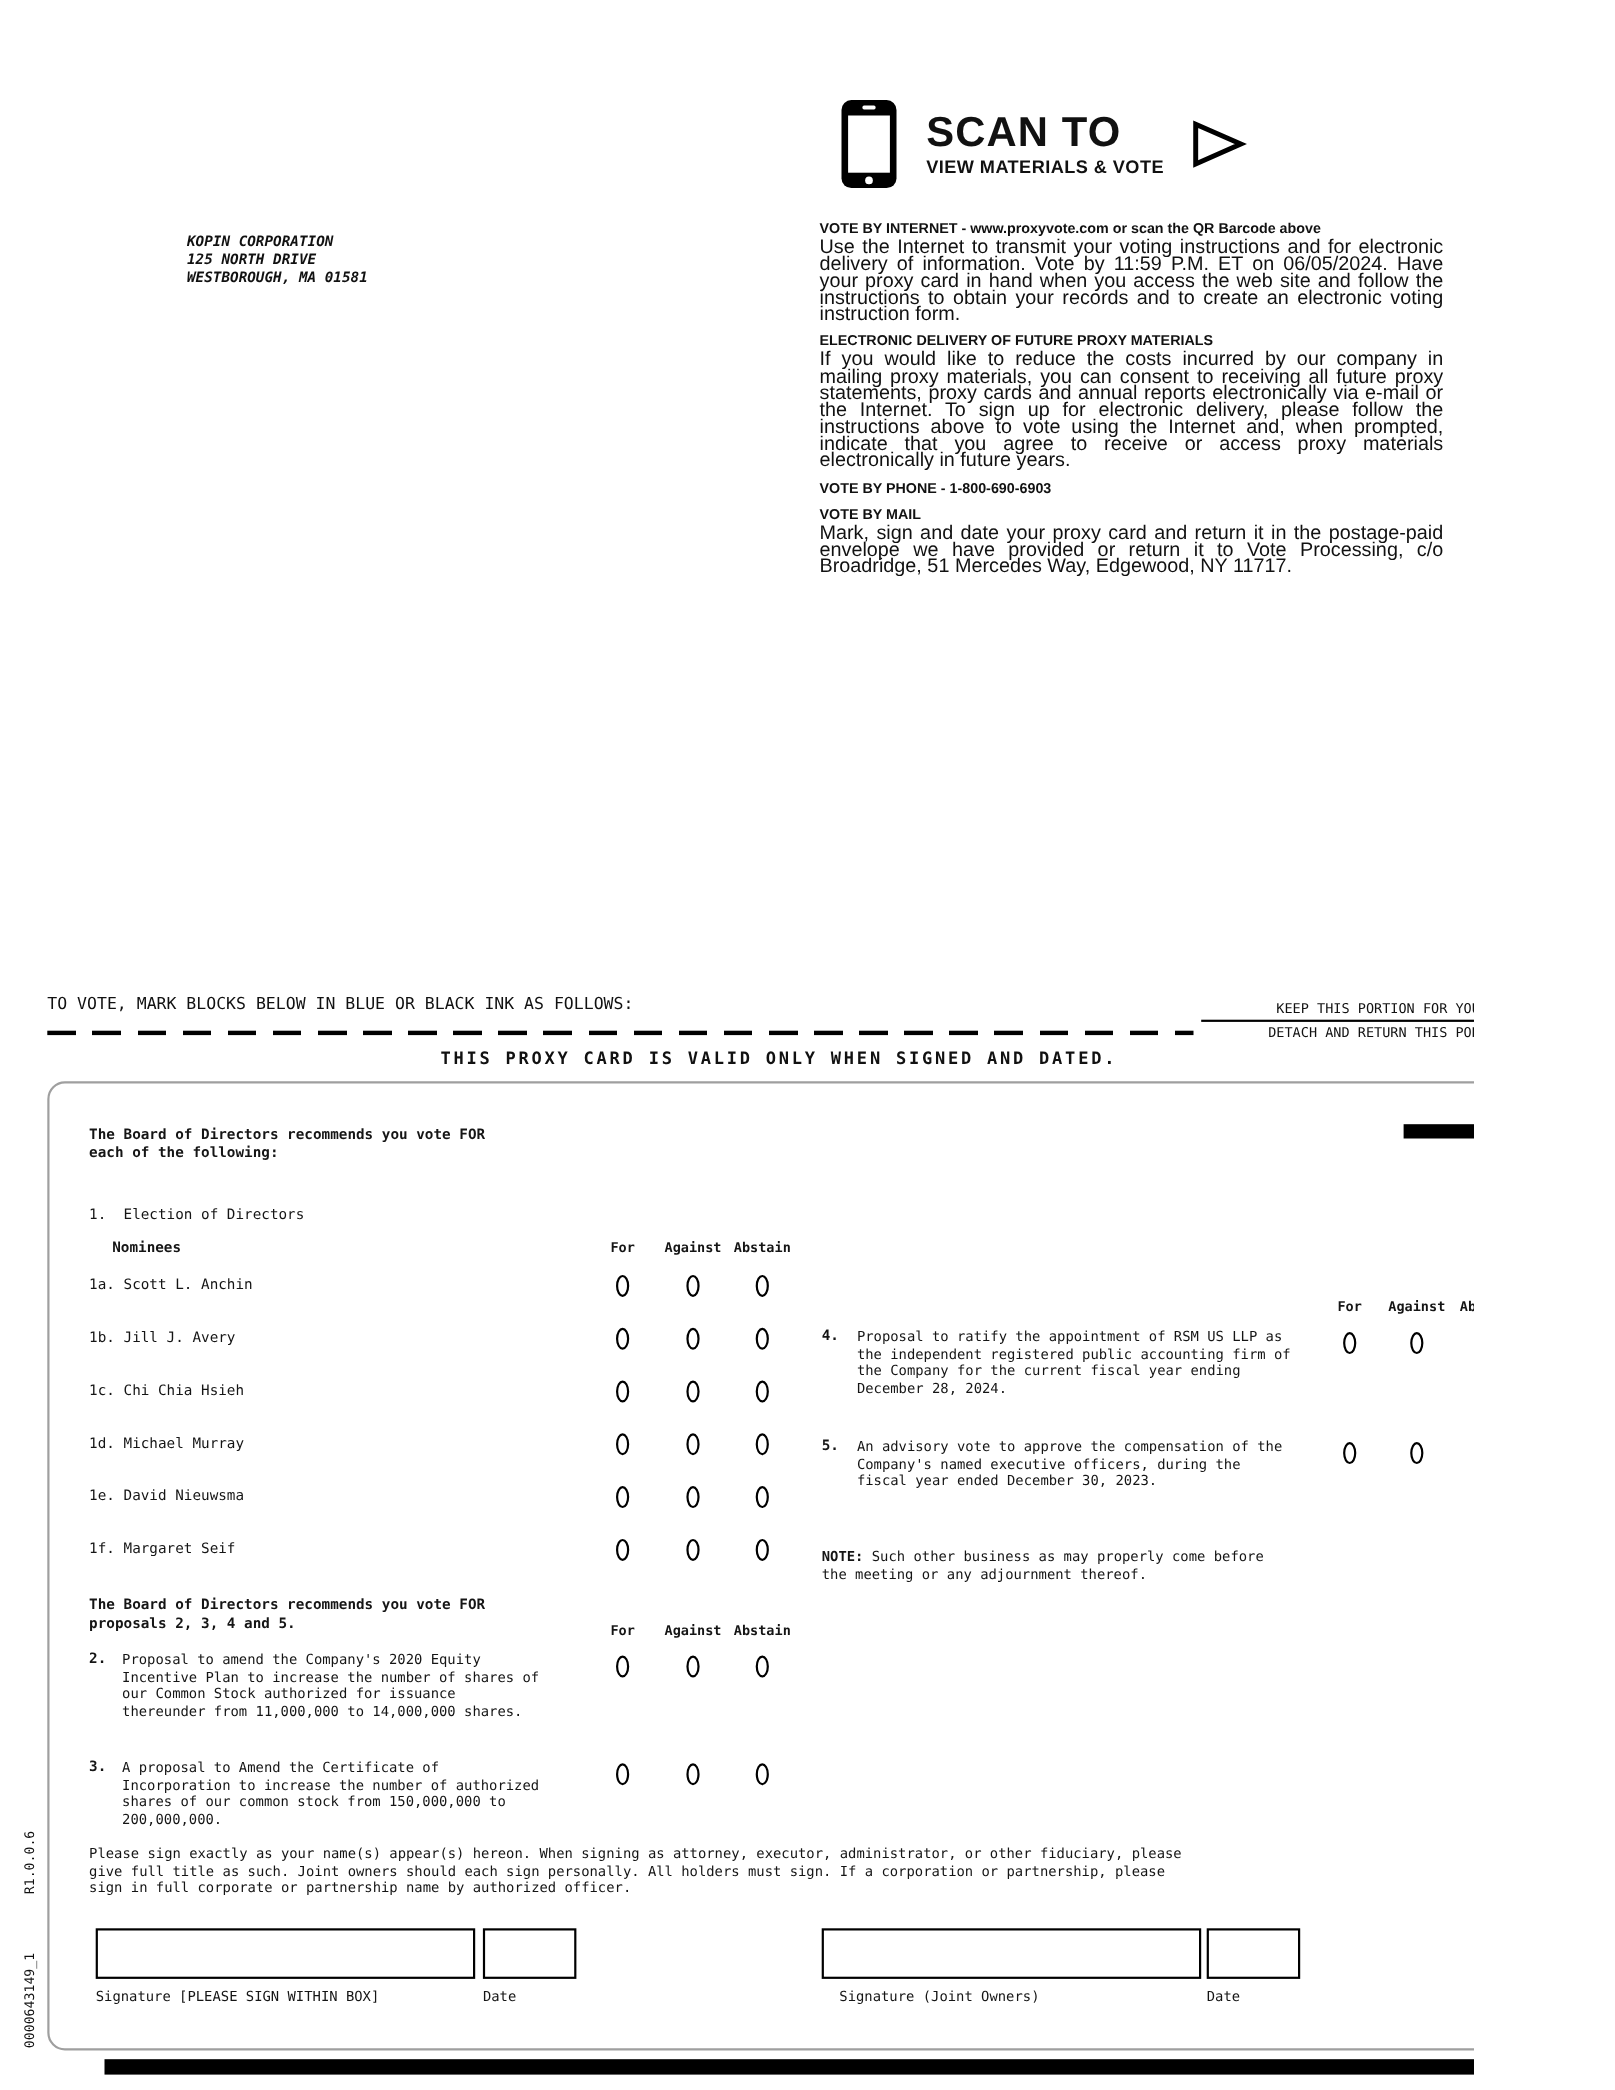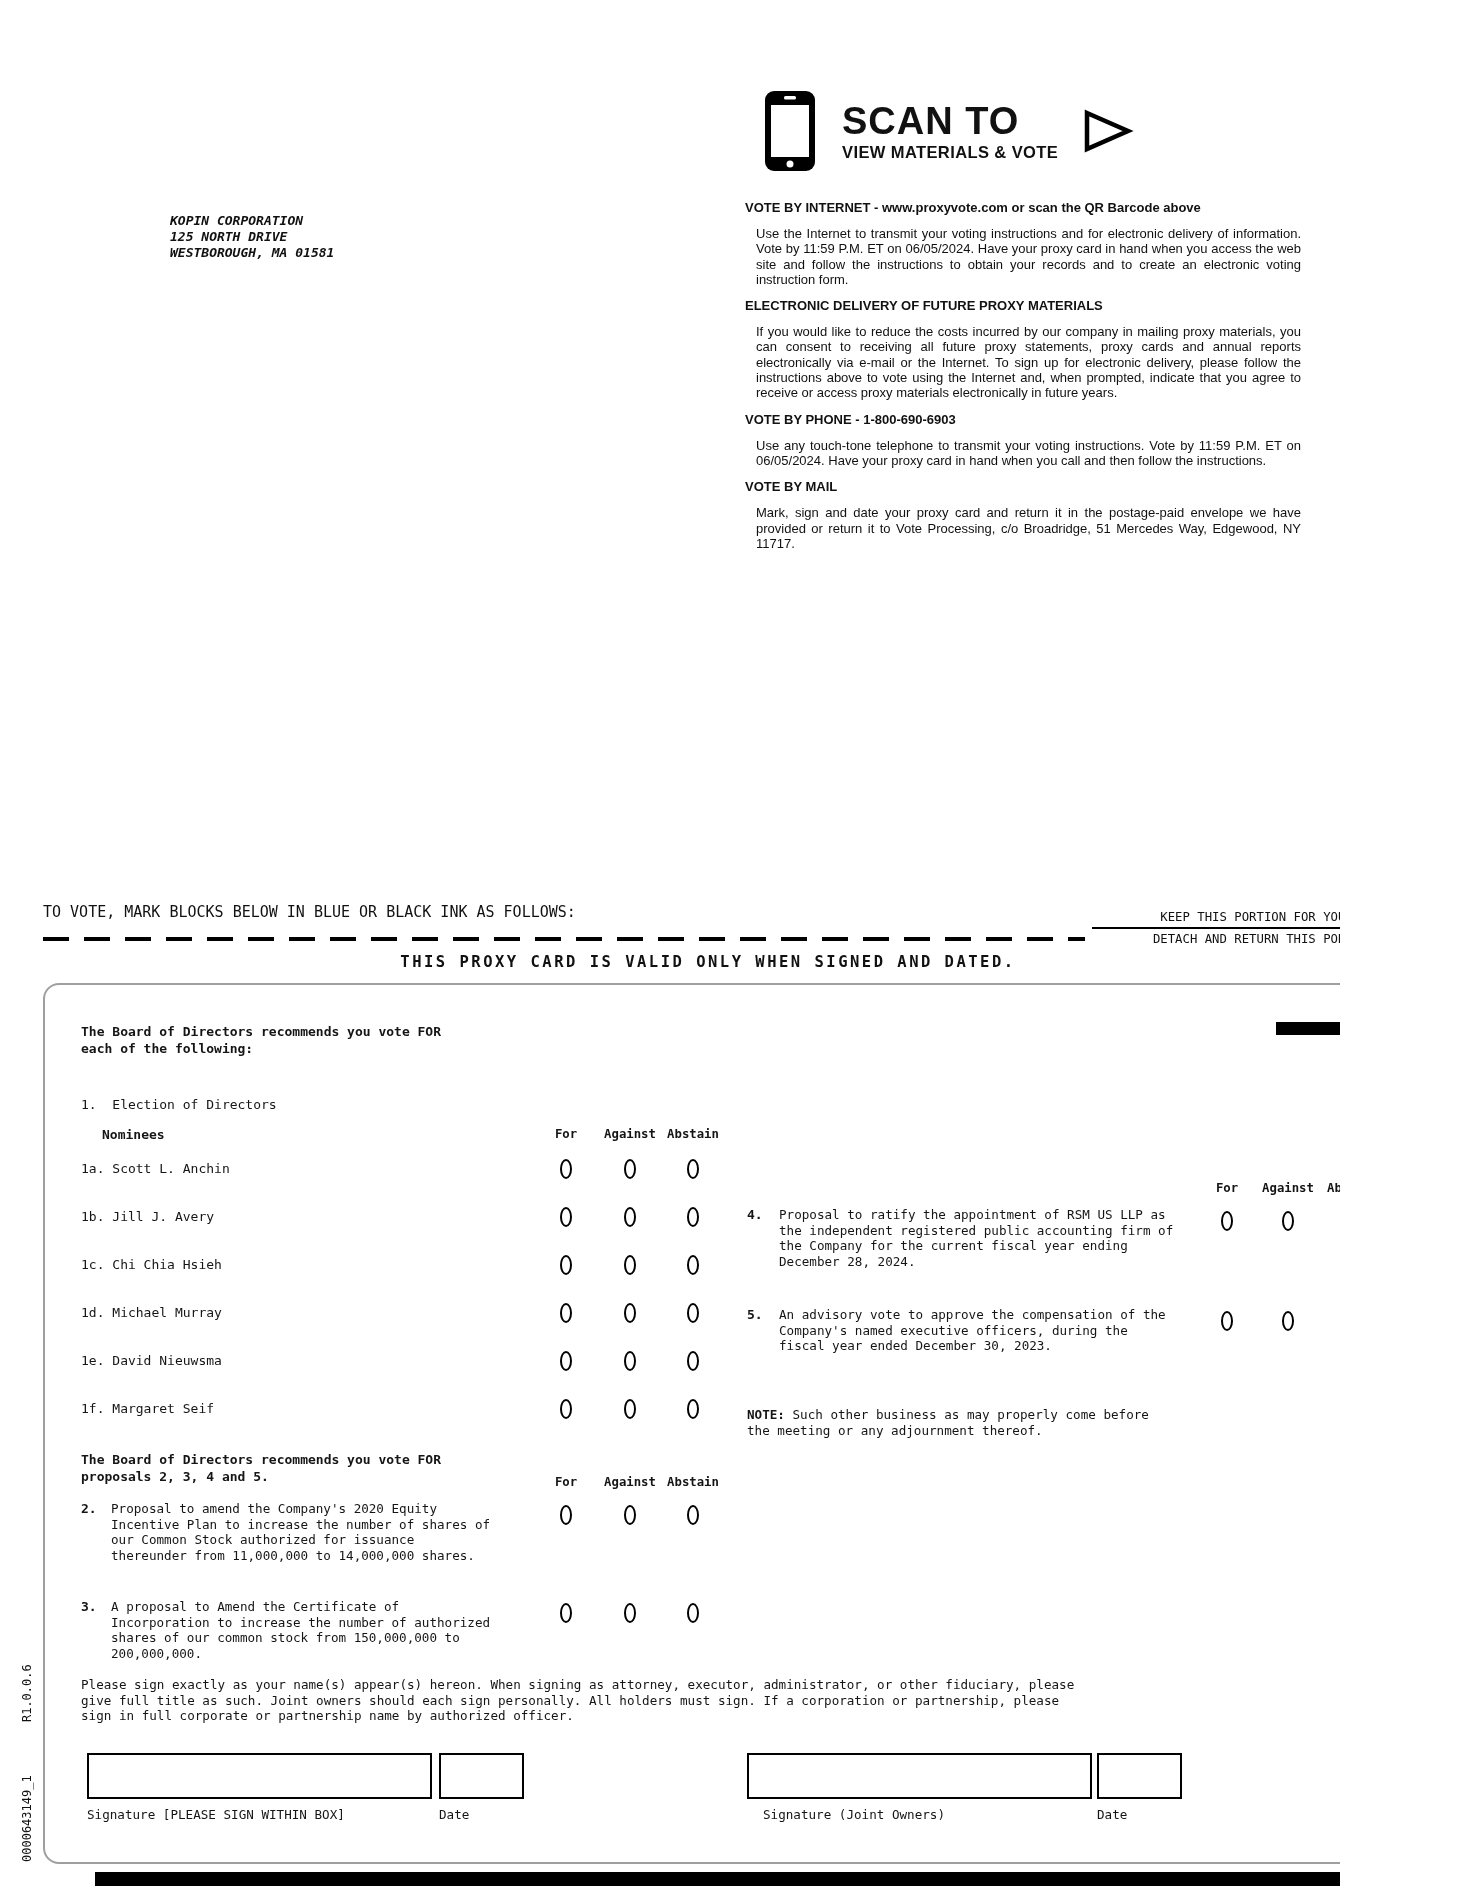--- a/index.html
+++ b/index.html
@@ -13,21 +13,21 @@
   .scan-sub{font-size:16.5px;font-weight:bold;letter-spacing:.4px;margin-top:4px;}
 
   
   .address{position:absolute;left:170px;top:213px;font-family:"DejaVu Sans Mono",monospace;
            font-weight:bold;font-style:italic;font-size:13px;line-height:16px;}
 
   
   .vote-info{position:absolute;left:745px;top:200px;width:567px;}
   .vote-info h3{font-size:13px;font-weight:bold;margin:9px 0 2px 0;}
   .vote-info h3:first-child{margin-top:0;}
-  .vote-info p{font-size:13px;line-height:15.3px;text-align:justify;margin:11px;}
+  .vote-info p{font-size:18px;line-height:15.3px;text-align:justify;margin:0;}
 
   
   .to-vote{position:absolute;left:43px;top:903px;font-family:"DejaVu Sans Mono",monospace;font-size:15px;}
   .dash-line{position:absolute;left:43px;top:937px;width:1042px;height:3.5px;
              background:repeating-linear-gradient(90deg,#000 0 26px,transparent 26px 41px);}
   .records{position:absolute;left:1092px;top:910px;width:320px;text-align:right;
            font-family:"DejaVu Sans Mono",monospace;font-size:12.3px;}
   .records .keep{display:block;border-bottom:2.5px solid #000;padding-bottom:3px;}
   .records .det{display:block;margin-top:3px;}
   .valid-line{position:absolute;left:43px;top:953px;width:1330px;text-align:center;
@@ -95,21 +95,20 @@
     <div>125 NORTH DRIVE</div>
     <div>WESTBOROUGH, MA 01581</div>
   </div>
 
   <div class="vote-info">
     <h3>VOTE BY INTERNET - www.proxyvote.com or scan the QR Barcode above</h3>
     <p>Use the Internet to transmit your voting instructions and for electronic delivery of information. Vote by 11:59 P.M. ET on 06/05/2024. Have your proxy card in hand when you access the web site and follow the instructions to obtain your records and to create an electronic voting instruction form.</p>
     <h3>ELECTRONIC DELIVERY OF FUTURE PROXY MATERIALS</h3>
     <p>If you would like to reduce the costs incurred by our company in mailing proxy materials, you can consent to receiving all future proxy statements, proxy cards and annual reports electronically via e-mail or the Internet. To sign up for electronic delivery, please follow the instructions above to vote using the Internet and, when prompted, indicate that you agree to receive or access proxy materials electronically in future years.</p>
     <h3>VOTE BY PHONE - 1-800-690-6903</h3>
-    <p>Use any touch-tone telephone to transmit your voting instructions. Vote by 11:59 P.M. ET on 06/05/2024. Have your proxy card in hand when you call and then follow the instructions.</p>
     <h3>VOTE BY MAIL</h3>
     <p>Mark, sign and date your proxy card and return it in the postage-paid envelope we have provided or return it to Vote Processing, c/o Broadridge, 51 Mercedes Way, Edgewood, NY 11717.</p>
   </div>
 
   <div class="to-vote">TO VOTE, MARK BLOCKS BELOW IN BLUE OR BLACK INK AS FOLLOWS:</div>
   <div class="dash-line"></div>
   <div class="records">
     <span class="keep">KEEP THIS PORTION FOR YOUR RECORDS</span>
     <span class="det">DETACH AND RETURN THIS PORTION ONLY</span>
   </div>

